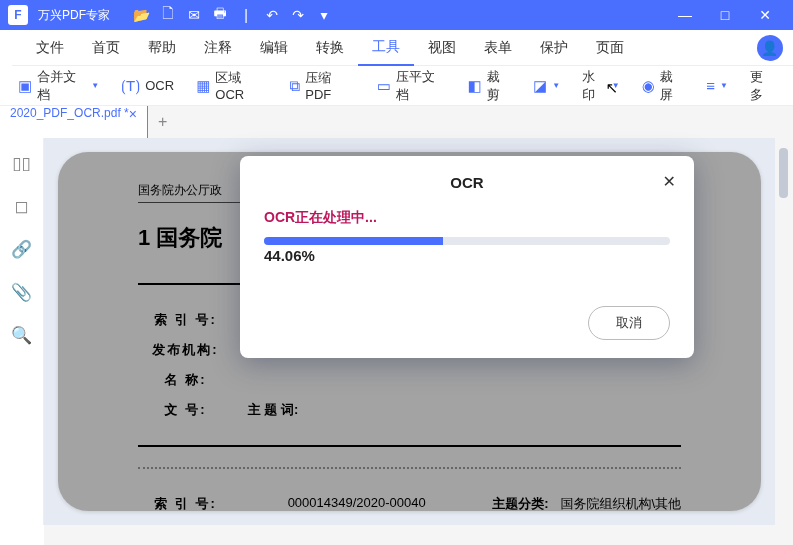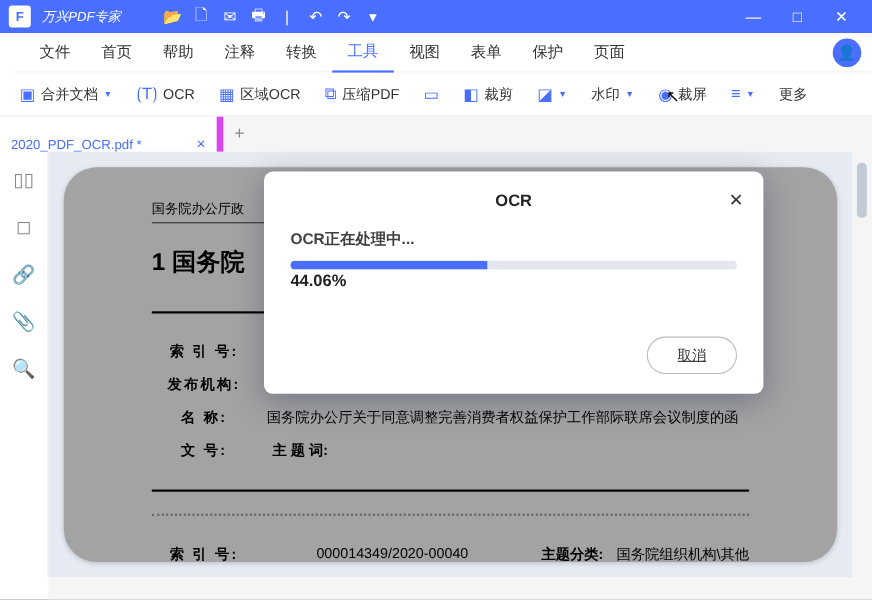--- a/index.html
+++ b/index.html
@@ -1,32 +1,32 @@
 <!DOCTYPE html>
 <html><head>
 <meta charset="utf-8">
 <style>
 *{margin:0;padding:0;box-sizing:border-box;font-family:"Microsoft YaHei",sans-serif;}
 body{background:#fff;width:793px;height:545px;overflow:hidden;position:relative;}
 .titlebar{height:30px;background:#4a6fff;display:flex;align-items:center;color:#fff;font-size:12px;padding:0 8px;}
 .titlebar .logo{width:20px;height:20px;background:#fff;border-radius:3px;margin-right:10px;display:flex;align-items:center;justify-content:center;color:#4a6fff;font-weight:bold;font-size:12px;}
-.titlebar .appname{margin-right:34px;font-style:italic;}
+.titlebar .appname{margin-right:19px;}
 .titlebar .tb-icon{width:26px;text-align:center;cursor:pointer;font-size:14px;}
 .titlebar .spacer{flex:1;}
 .titlebar .win-btn{width:40px;text-align:center;cursor:pointer;font-size:14px;}
 .menubar{height:36px;background:#fff;display:flex;align-items:center;padding:0 10px;border-bottom:1px solid #eee;font-size:14px;color:#333;margin-left:12px;}
 .menubar .menu-item{padding:0 14px;cursor:pointer;height:36px;display:flex;align-items:center;}
 .menubar .menu-item.active{color:#4a6fff;border-bottom:2px solid #4a6fff;}
 .menubar .avatar{margin-left:auto;width:26px;height:26px;border-radius:50%;background:#4a6fff;display:flex;align-items:center;justify-content:center;color:#fff;font-size:14px;}
 .toolbar{height:40px;background:#fff;display:flex;align-items:center;padding:0 10px;gap:6px;font-size:13px;color:#333;border-bottom:1px solid #eee;}
 .toolbar .tool{display:flex;align-items:center;gap:5px;padding:0 8px;cursor:pointer;height:30px;}
 .toolbar .tool .ico{color:#4a6fff;font-size:15px;}
 .toolbar .tri{font-size:8px;color:#4a6fff;}
 .tabbar{height:32px;background:#f5f5f5;display:flex;align-items:center;font-size:12px;}
-.tabbar .tab{height:32px;display:flex;align-items:flex-end;padding:0 10px;background:#fff;color:#4a6fff;border-right:6px solid #d946ef;gap:50px;}
+.tabbar .tab{height:32px;display:flex;align-items:flex-start;padding:0 10px;background:#fff;color:#4a6fff;border-right:1px solid #d946ef;}
 .tabbar .tab .close{color:#4a6fff;cursor:pointer;font-size:14px;}
 .tabbar .add{padding:0 10px;color:#888;cursor:pointer;font-size:16px;}
 .sidebar{position:absolute;left:0;top:138px;width:44px;bottom:20px;background:#fff;border-right:1px solid #eee;display:flex;flex-direction:column;align-items:center;padding-top:15px;gap:22px;}
 .sidebar .sb-icon{font-size:17px;color:#888;cursor:pointer;}
 .content{position:absolute;left:44px;right:18px;top:138px;bottom:20px;background:#e6eaf2;padding:14px;overflow:hidden;}
 .page{background:#a3a3a3;box-shadow:0 1px 4px rgba(0,0,0,0.15);height:100%;padding:30px 80px;font-size:13px;color:#000;position:relative;border-radius:30px;}
 .page-header{font-size:12px;display:flex;justify-content:space-between;border-bottom:1px solid #333;padding-bottom:3px;margin-bottom:20px;}
 .page-title{font-size:22px;font-weight:bold;margin-bottom:30px;}
 .field-block{margin:20px 0;text-align:center;}
 .field-row{display:flex;padding:6px 0;font-size:13px;}
@@ -36,25 +36,25 @@
 .hr-solid{border-top:2px solid #000;margin:10px 0 4px;}
 .hr-dot{border-top:2px dotted #666;margin:20px 0;}
 .right-rail{position:absolute;right:0;top:138px;width:18px;bottom:20px;background:#f5f5f5;}
 .scrollthumb{position:absolute;top:10px;left:4px;width:9px;height:50px;background:#c4c9d6;border-radius:4px;}
 .bottombar{position:absolute;bottom:0;left:44px;right:0;height:20px;background:#f5f5f5;}
 .cursor-fake{position:absolute;right:175px;top:79px;font-size:15px;color:#000;pointer-events:none;z-index:5;}
 
 .dialog{position:absolute;top:156px;left:240px;width:454px;height:202px;background:#fff;border-radius:8px;box-shadow:0 6px 28px rgba(30,40,80,0.35);padding:18px 24px;z-index:20;}
 .dialog .dlg-title{text-align:center;font-weight:bold;font-size:15px;color:#222;}
 .dialog .dlg-close{position:absolute;right:18px;top:16px;font-size:16px;color:#333;cursor:pointer;}
-.dialog .dlg-msg{margin-top:18px;font-size:14px;font-weight:bold;color:#404040;}
+.dialog .dlg-msg{margin-top:18px;font-size:14px;font-weight:bold;color:#be185d;}
 .progress-shell{margin-top:10px;height:8px;background:#e4e7ee;border-radius:4px;overflow:hidden;}
 .progress-bar{height:100%;background:#4a6fff;width:44.06%;}
 .dialog .dlg-pct{margin-top:2px;font-size:15px;font-weight:bold;color:#222;}
-.dialog .dlg-btn{position:absolute;right:24px;bottom:18px;border:1px solid #bbb;border-radius:18px;width:82px;height:34px;display:flex;align-items:center;justify-content:center;font-size:13px;color:#333;cursor:pointer;background:#fff;text-decoration:underline;}
+.dialog .dlg-btn{position:absolute;right:24px;bottom:18px;border:1px solid #bbb;border-radius:18px;width:82px;height:34px;display:flex;align-items:center;justify-content:center;font-size:13px;color:#333;cursor:pointer;background:#fff;}
 </style>
 </head>
 <body>
 
 <div class="titlebar">
   <div class="logo">F</div>
   <div class="appname">万兴PDF专家</div>
   <span class="tb-icon">📂</span>
   <span class="tb-icon">🗋</span>
   <span class="tb-icon">✉</span>
@@ -67,20 +67,21 @@
   <span class="win-btn">—</span>
   <span class="win-btn">□</span>
   <span class="win-btn">✕</span>
 </div>
 
 <div class="menubar">
   <div class="menu-item">文件</div>
   <div class="menu-item">首页</div>
   <div class="menu-item">帮助</div>
   <div class="menu-item">注释</div>
+  <div class="menu-item">编辑</div>
   <div class="menu-item">转换</div>
   <div class="menu-item active">工具</div>
   <div class="menu-item">视图</div>
   <div class="menu-item">表单</div>
   <div class="menu-item">保护</div>
   <div class="menu-item">页面</div>
   <div class="avatar">👤</div>
 </div>
 
 <div class="toolbar">
@@ -96,20 +97,21 @@
   <div class="tool">
       <span class="ico">▦</span>
       <span>区域OCR</span>
     </div>
   <div class="tool">
       <span class="ico">⧉</span>
       <span>压缩PDF</span>
     </div>
   <div class="tool">
       <span class="ico">▭</span>
+      <span>压平文档</span>
     </div>
   <div class="tool">
       <span class="ico">◧</span>
       <span>裁剪</span>
     </div>
   <div class="tool">
       <span class="ico">◪</span>
       <span class="tri">▼</span>
     </div>
   <div class="tool">
@@ -159,21 +161,20 @@
           <span class="field-val"></span>
         </div>
       <div class="field-row">
           <span class="field-label">发布机构:</span>
           <span class="field-val">国务院办公厅</span>
           <span class="field-mid-label">成文日期:</span>
           <span>2020年04月20日</span>
         </div>
       <div class="field-row">
           <span class="field-label">名    称:</span>
-          <span class="field-val">国务院办公厅关于同意调整完善消费者权益保护工作部际联席会议制度的函</span>
         </div>
       <div class="field-row">
           <span class="field-label">文    号:</span>
           <span class="field-mid-label">主 题 词:</span>
           <span></span>
         </div>
     </div>
     <div class="hr-solid"></div>
     <div class="hr-dot"></div>
     <div class="field-block">

